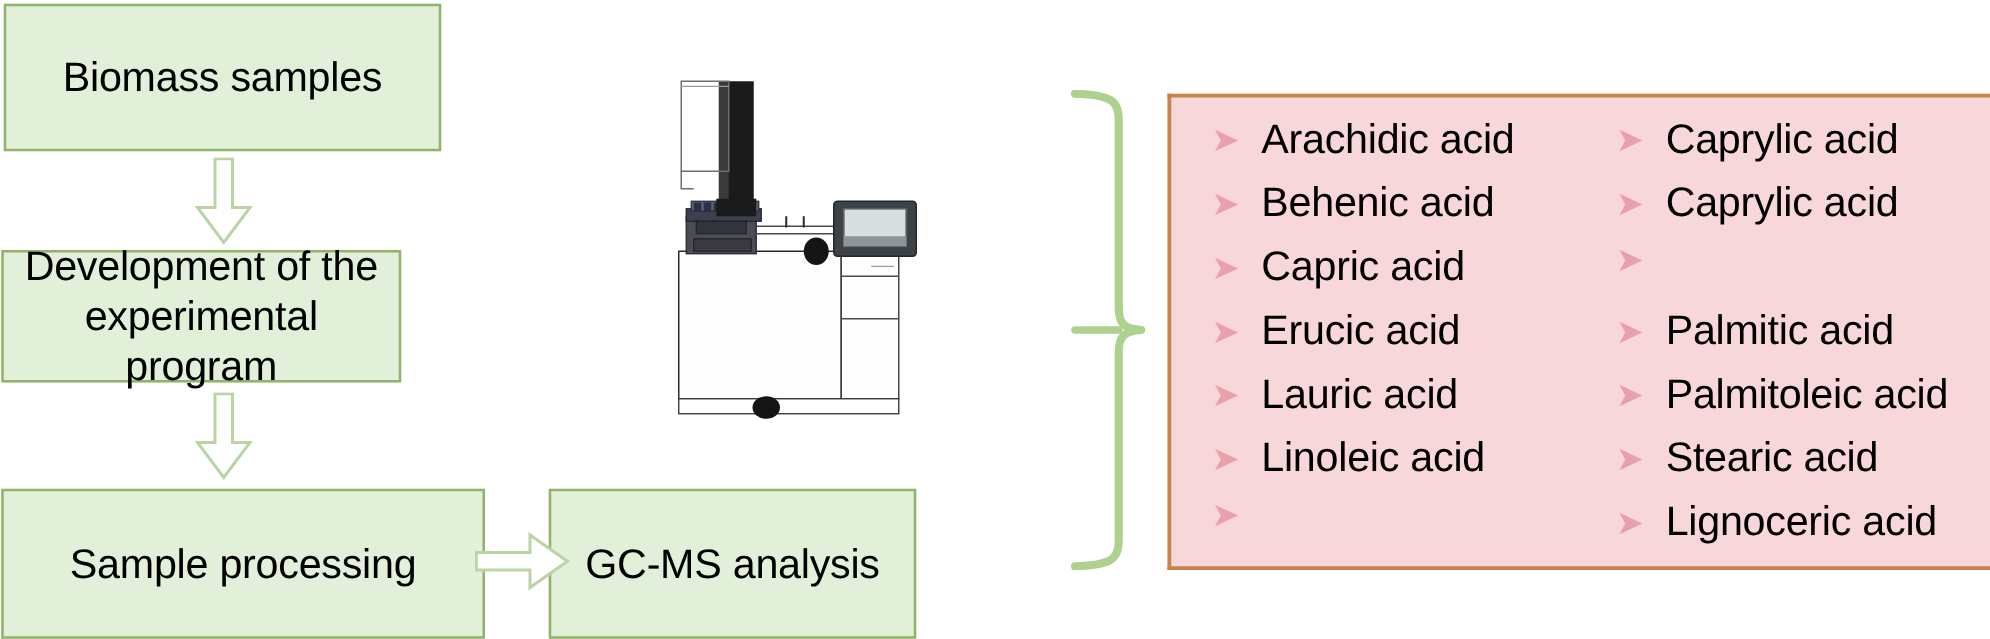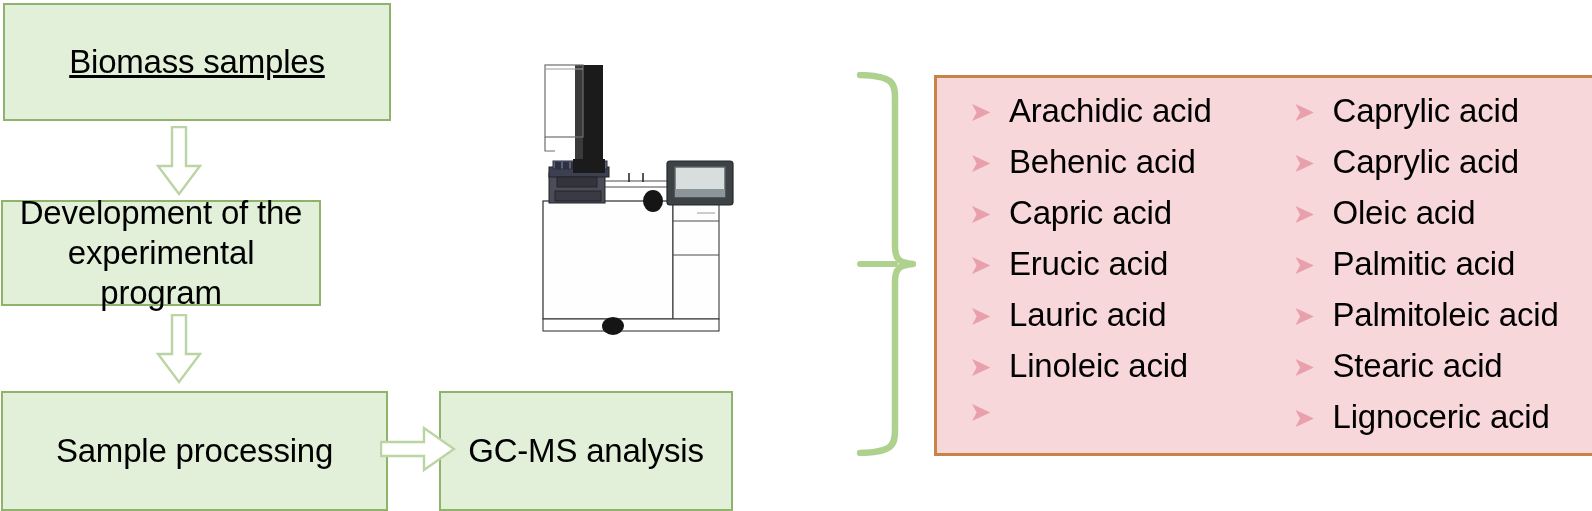--- a/index.html
+++ b/index.html
@@ -33,21 +33,21 @@
     align-items: center;
     justify-content: center;
     text-align: center;
     color: #000000;
     font-size: 33px;
     line-height: 1.22;
     letter-spacing: -0.2px;
     padding: 0 10px;
   }
 
-  #box-biomass   { left: 3px;   top: 3px;   width: 388px; height: 118px; text-decoration: underline; }
+  #box-biomass   { left: 3px;   top: 3px;   width: 350px; height: 118px; }
   #box-devprog   { left: 1px;   top: 200px; width: 320px; height: 106px; }
   #box-sample    { left: 1px;   top: 391px; width: 387px; height: 120px; }
   #box-gcms      { left: 439px; top: 391px; width: 294px; height: 120px; align-items: center; }
 
   
   .block-arrow {
     position: absolute;
   }
   #arrow-down-1 { left: 156px; top: 126px; width: 46px; height: 70px; }
   #arrow-down-2 { left: 156px; top: 314px; width: 46px; height: 70px; }
@@ -241,21 +241,20 @@
         <div class="analyte-item">
           <span class="analyte-bullet">➤</span>
           <span class="analyte-label">Caprylic acid</span>
         </div>
         <div class="analyte-item">
           <span class="analyte-bullet">➤</span>
           <span class="analyte-label">Caprylic acid</span>
         </div>
         <div class="analyte-item">
           <span class="analyte-bullet">➤</span>
-          <span class="analyte-label">Oleic acid</span>
         </div>
         <div class="analyte-item">
           <span class="analyte-bullet">➤</span>
           <span class="analyte-label">Palmitic acid</span>
         </div>
         <div class="analyte-item">
           <span class="analyte-bullet">➤</span>
           <span class="analyte-label">Palmitoleic acid</span>
         </div>
         <div class="analyte-item">

